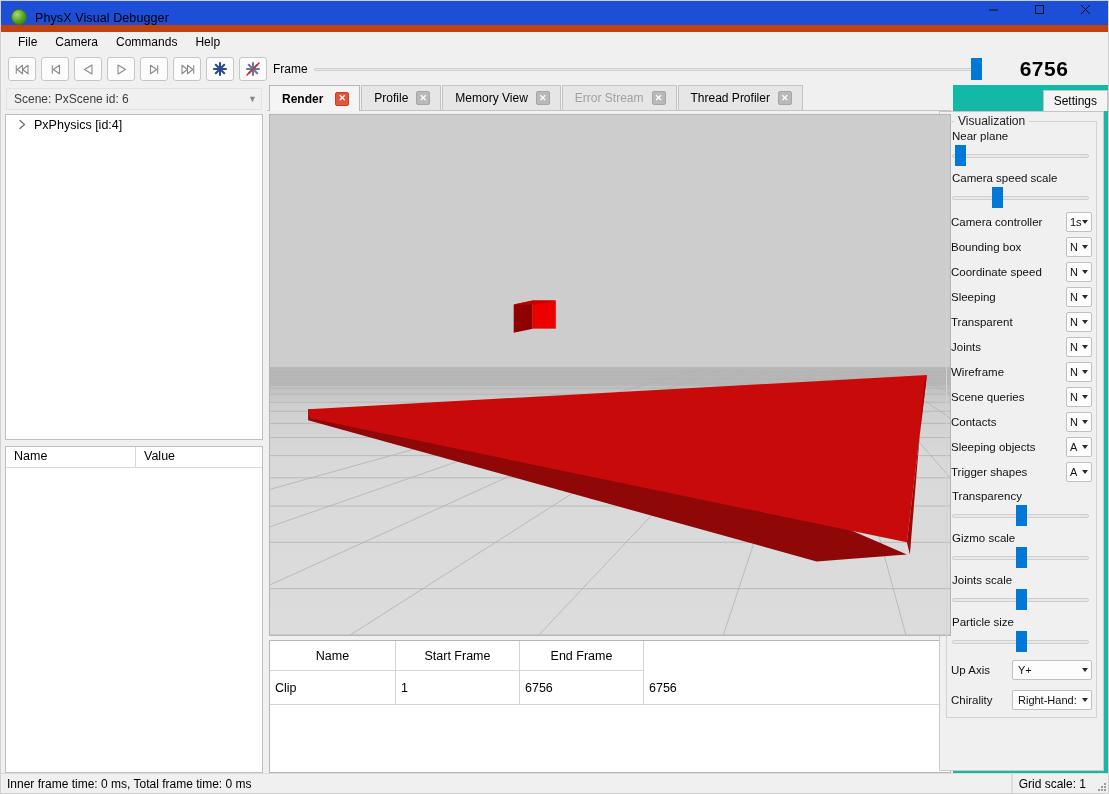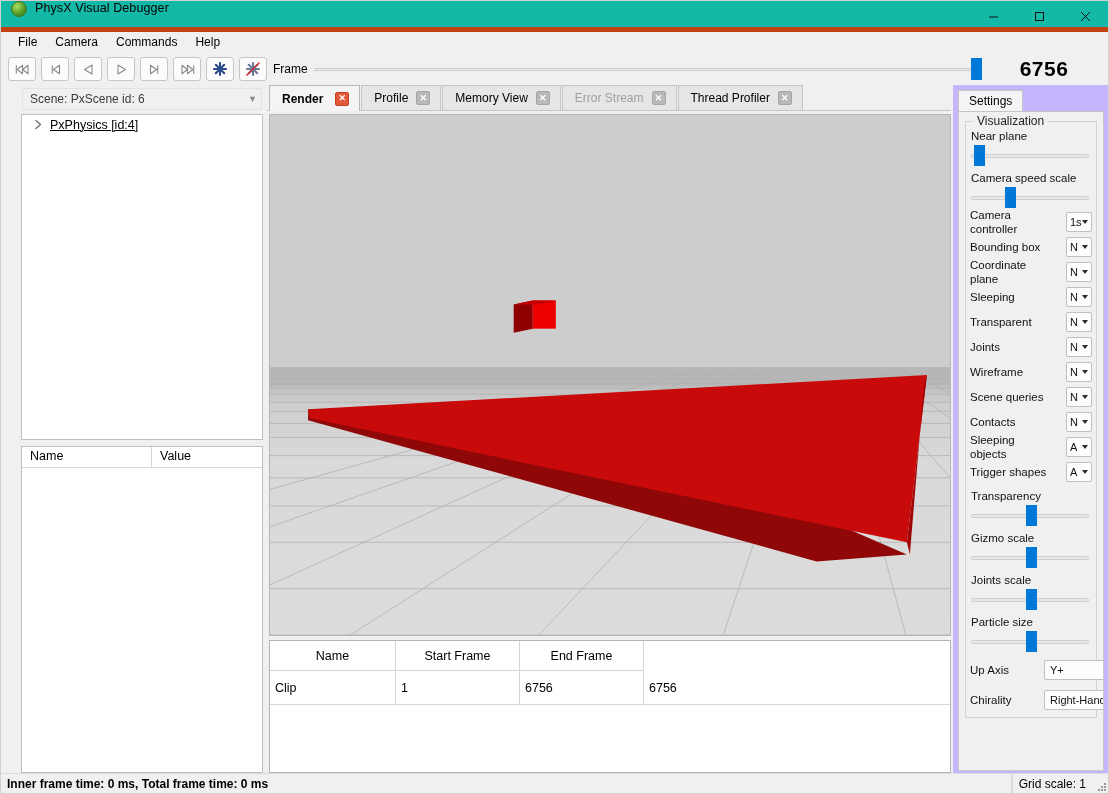--- a/index.html
+++ b/index.html
@@ -15,23 +15,23 @@
     width: 1109px; height: 794px;
     position: relative;
     background: #f0f0f0;
     display: flex; flex-direction: column;
     border: 1px solid #d0d0d0;
   }
 
   
   .titlebar {
     height: 31px; min-height: 31px;
-    background: #14b8a6;
-    display: flex; align-items: flex-start;
-    border-bottom: 5px solid #c2410c;
+    background: #1d4ed8;
+    display: flex; align-items: flex-end;
+    border-bottom: 7px solid #c2410c;
     position: relative;
   }
   .app-logo {
     width: 16px; height: 16px; margin-left: 10px; margin-right: 8px;
     border-radius: 50%;
     background: radial-gradient(circle at 35% 32%, #a8e063 0%, #5aa02c 52%, #2f6b18 100%);
     border: 1px solid #3c7a1e;
     flex: none;
   }
   .app-title { font-size: 12.5px; color: #000; letter-spacing: .1px; }
@@ -91,21 +91,21 @@
   
   .body {
     flex: 1; display: flex; min-height: 0; position: relative;
   }
 
   
   .left-panel {
     width: 266px; min-width: 266px;
     display: flex; flex-direction: column;
     background: #f0f0f0;
-    padding: 0 4px 0 20px;
+    padding: 0 4px 0 4px;
   }
   .scene-combo {
     height: 22px; margin: 3px 1px 4px 1px;
     background: #f0f0f0;
     border: 1px solid #e2e2e2;
     display: flex; align-items: center; padding: 0 4px 0 7px;
     font-size: 12px; color: #3b3b3b;
   }
   .scene-combo .caret { margin-left: auto; color: #8a8a8a; font-size: 9px; }
   .tree-box {
@@ -114,21 +114,21 @@
     overflow: hidden;
   }
   .tree-row {
     display: flex; align-items: center; height: 19px; padding-left: 8px;
     font-size: 12.5px;
   }
   .tree-arrow {
     width: 16px; color: #6e6e6e; font-size: 11px; display: flex;
     align-items: center; justify-content: center;
   }
-  .tree-label { margin-left: 4px; text-decoration: underline; }
+  .tree-label { margin-left: 4px; }
   .prop-box {
     margin-top: 6px; flex: 1;
     background: #fff; border: 1px solid #bfbfbf;
     display: flex; flex-direction: column; overflow: hidden;
   }
   .prop-head { display: flex; height: 21px; border-bottom: 1px solid #d8d8d8; }
   .prop-head > div {
     font-size: 12.5px; padding: 2px 0 0 8px; color: #000;
   }
   .prop-col-name { width: 130px; border-right: 1px solid #d8d8d8; }
@@ -198,21 +198,21 @@
   .clip-row > div {
     display: flex; align-items: center; padding-left: 5px;
     font-size: 12.5px; border-right: 1px solid #d5d5d5;
     border-bottom: 1px solid #d5d5d5;
   }
   .c1 { width: 126px; } .c2 { width: 124px; } .c3 { width: 124px; } .c4 { flex: 1; border-right: none !important; }
 
   
   .right-panel {
     width: 155px; min-width: 155px; display: flex; flex-direction: column;
-    background: #c4b5fd; padding-left: 1px;
+    background: #14b8a6; padding-left: 1px; align-items: flex-end;
   }
   .settings-tabbar { height: 26px; min-height: 26px; display: flex; align-items: flex-end; padding-left: 4px; }
   .settings-tab {
     height: 21px; padding: 0 10px; font-size: 12px;
     background: #f4f4f4; border: 1px solid #c4c4c4; border-bottom: none;
     display: flex; align-items: center;
   }
   .settings-body {
     flex: 1; margin: 0 4px 2px 4px;
     border: 1px solid #c9c9c9; border-top: 1px solid #c4c4c4;
@@ -237,42 +237,42 @@
     background: #0078d7;
   }
   .row {
     display: flex; align-items: center; height: 24px; margin-bottom: 1px;
   }
   .row-label { font-size: 11.5px; color: #111; flex: 1; line-height: 14px; }
   .combo {
     width: 26px; height: 20px; background: #fdfdfd;
     border: 1px solid #c0c0c0; border-radius: 2px;
     display: flex; align-items: center; padding-left: 3px;
-    font-size: 11px; color: #111; position: relative; flex: none; margin-left: 13px;
+    font-size: 11px; color: #111; position: relative; flex: none;
   }
   .combo .carettri {
     position: absolute; right: 3px; top: 50%; transform: translateY(-50%);
     width: 0; height: 0; border-left: 3.5px solid transparent;
     border-right: 3.5px solid transparent; border-top: 4px solid #2b2b2b;
   }
   .combo.wide { width: 80px; padding-left: 5px; }
   .combo .ctext { overflow: hidden; white-space: nowrap; width: 100%; padding-right: 11px; }
   .row.axis { margin-top: 6px; gap: 11px; }
   .row.axis .row-label { flex: none; width: 50px; }
 
   
   .statusbar {
     height: 20px; min-height: 20px; display: flex; align-items: center;
     background: #f0f0f0; border-top: 1px solid #dcdcdc;
     font-size: 12px; padding: 0 0 0 2px; color: #000;
   }
   .status-left {
     flex: 1; padding-left: 4px; border: 1px solid #dcdcdc; border-left: none;
     border-top: none; border-bottom: none; height: 19px;
-    display: flex; align-items: center; font-weight: bold;
+    display: flex; align-items: center;
   }
   .status-right {
     padding: 0 6px; height: 19px; display: flex; align-items: center;
     border-left: 1px solid #dcdcdc;
   }
   .grip { width: 16px; height: 19px; position: relative; }
   .grip i {
     position: absolute; width: 2px; height: 2px; background: #9a9a9a;
   }
 </style>
@@ -545,21 +545,21 @@
 
           <div class="row">
             <div class="row-label">Bounding box</div>
             <div class="combo">
               <span class="ctext">N</span>
               <span class="carettri"></span>
             </div>
           </div>
 
           <div class="row">
-            <div class="row-label">Coordinate plane</div>
+            <div class="row-label">Coordinate speed</div>
             <div class="combo">
               <span class="ctext">N</span>
               <span class="carettri"></span>
             </div>
           </div>
 
           <div class="row">
             <div class="row-label">Sleeping</div>
             <div class="combo">
               <span class="ctext">N</span>

